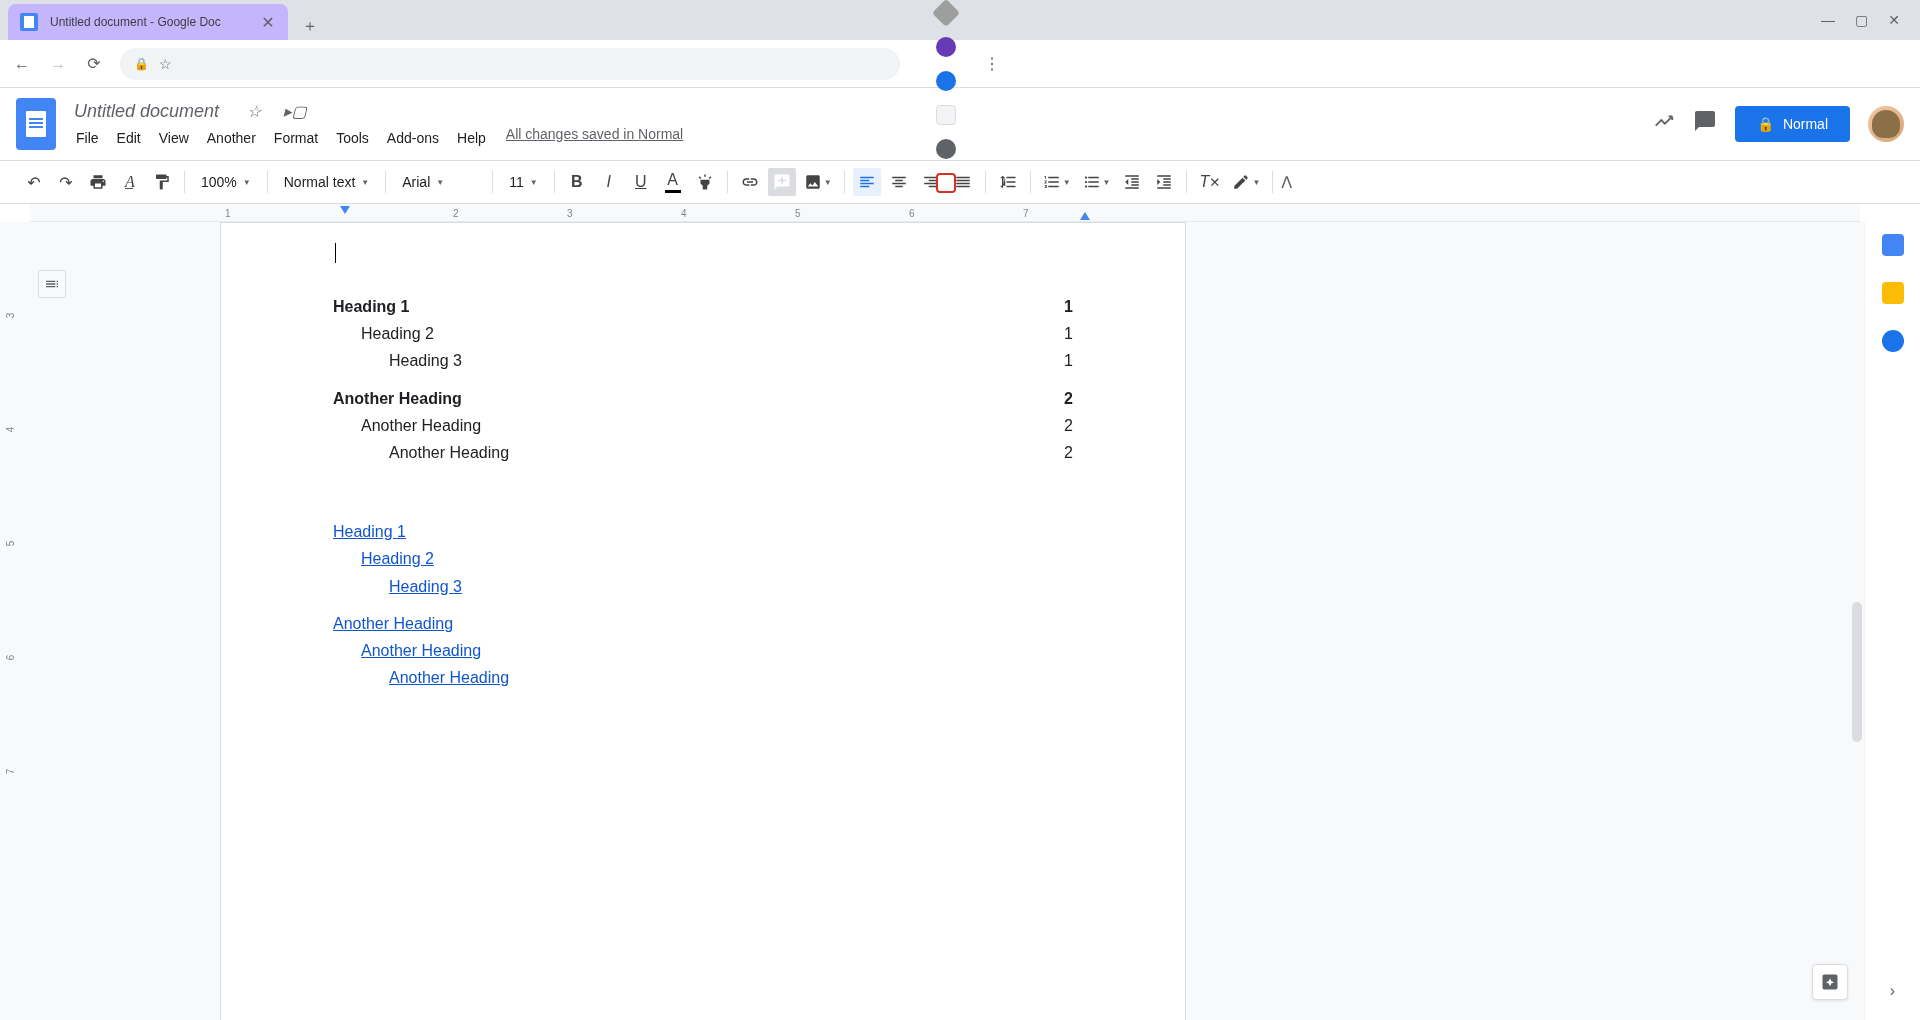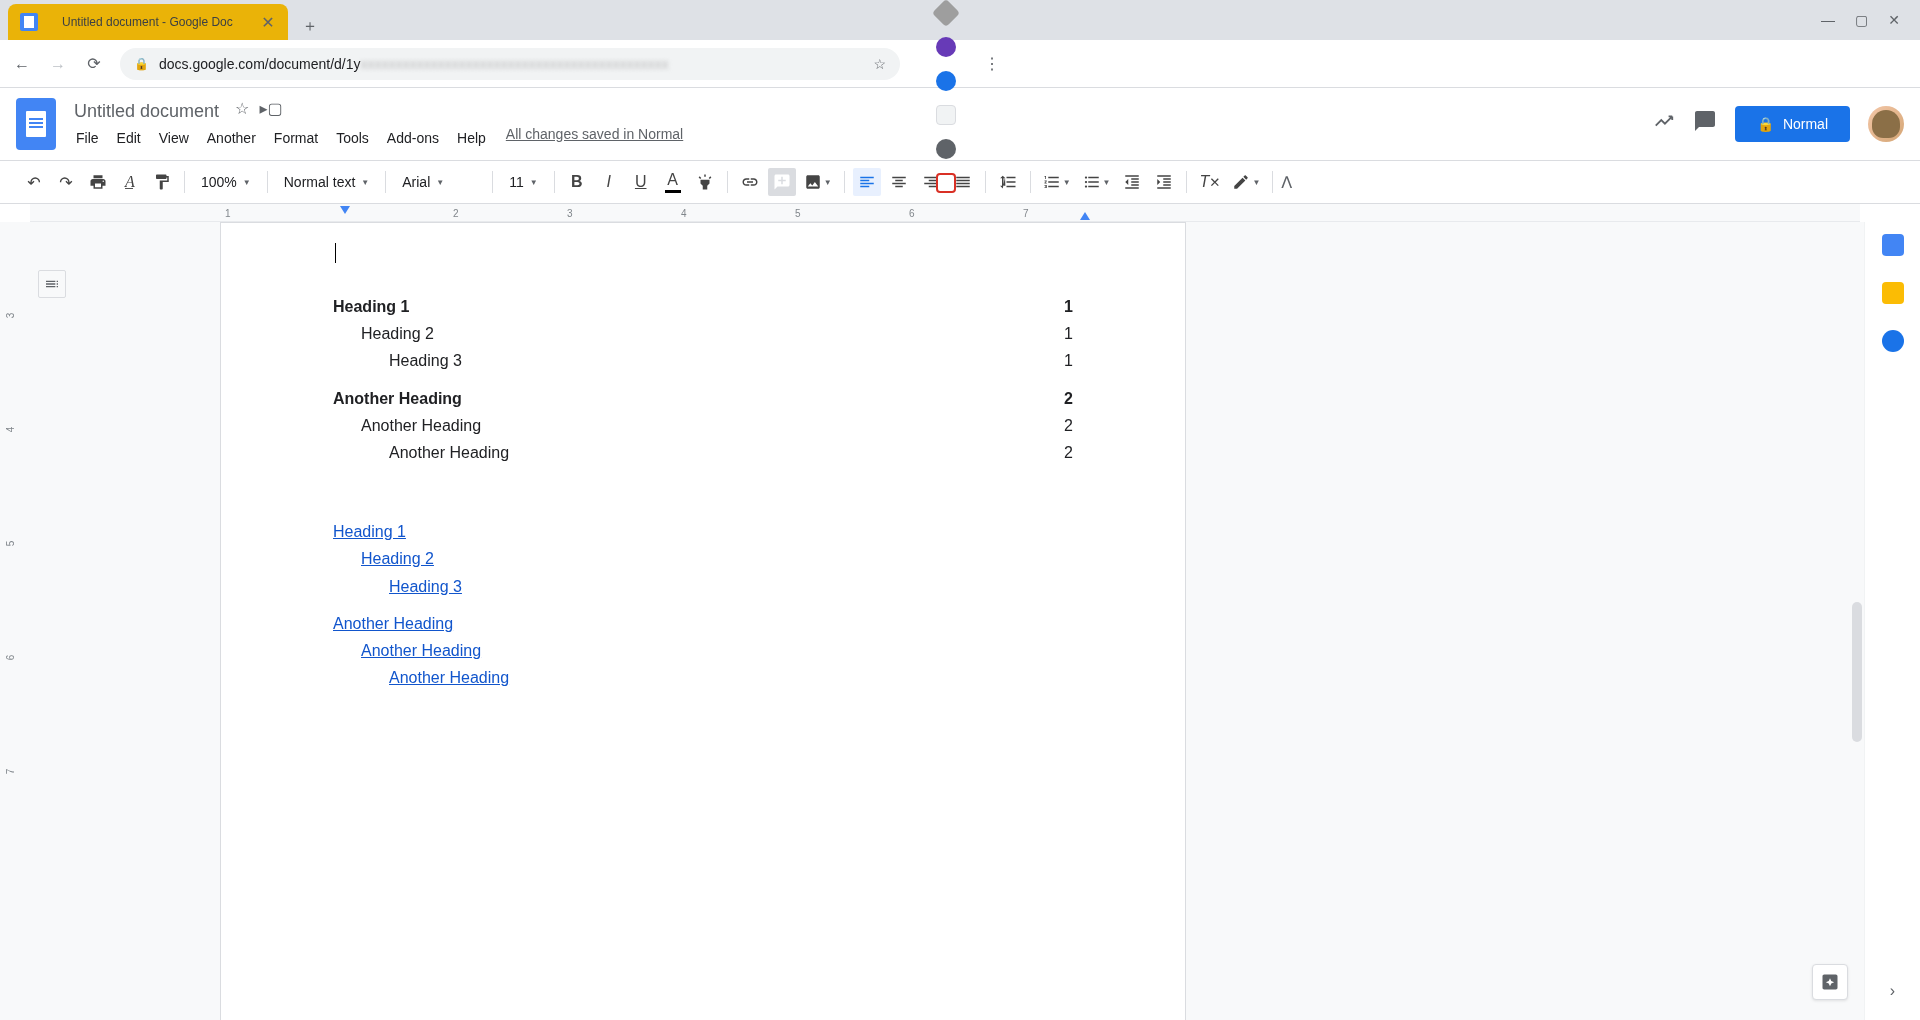--- a/index.html
+++ b/index.html
@@ -1,20 +1,20 @@
 <!DOCTYPE html>
 <html><head>
 <meta charset="utf-8">
 <style>
 * { box-sizing: border-box; margin: 0; padding: 0; }
 body { font-family: Arial, sans-serif; background: #fff; overflow: hidden; width: 1920px; height: 1020px; }
 
 
 .browser-chrome { background: #dee1e6; height: 40px; display: flex; align-items: flex-end; }
-.tab { background: #eab308; height: 36px; width: 280px; margin-left: 8px; border-radius: 8px 8px 0 0; display: flex; align-items: center; padding: 0 12px; gap: 24px; position: relative; }
+.tab { background: #c4b5fd; height: 36px; width: 280px; margin-left: 8px; border-radius: 8px 8px 0 0; display: flex; align-items: center; padding: 0 12px; gap: 12px; position: relative; }
 .tab-favicon { width: 18px; height: 18px; background: #4285f4; border-radius: 2px; display: flex; align-items: center; justify-content: center; }
 .tab-favicon::after { content: ''; width: 10px; height: 12px; background: #fff; }
 .tab-title { font-size: 12px; color: #3c4043; flex: 1; white-space: nowrap; overflow: hidden; text-overflow: ellipsis; }
 .tab-close { width: 16px; height: 16px; display: flex; align-items: center; justify-content: center; color: #5f6368; cursor: pointer; }
 .new-tab { width: 28px; height: 28px; margin-left: 8px; display: flex; align-items: center; justify-content: center; color: #5f6368; cursor: pointer; }
 .window-controls { margin-left: auto; display: flex; gap: 20px; padding: 0 20px; align-self: center; color: #5f6368; }
 .window-controls span { cursor: pointer; font-size: 14px; }
 
 .nav-bar { background: #fff; height: 48px; display: flex; align-items: center; padding: 0 12px; gap: 16px; border-bottom: 1px solid #dadce0; }
 .nav-btn { width: 20px; height: 20px; display: flex; align-items: center; justify-content: center; color: #5f6368; cursor: pointer; }
@@ -28,21 +28,21 @@
 .ext-icon { width: 20px; height: 20px; border-radius: 4px; position: relative; cursor: pointer; }
 .ext-badge { position: absolute; bottom: -4px; right: -4px; background: #d93025; color: #fff; font-size: 8px; padding: 1px 3px; border-radius: 2px; }
 .browser-menu { margin-left: 12px; color: #5f6368; cursor: pointer; }
 
 
 .docs-header { height: 72px; display: flex; align-items: center; padding: 8px 16px; }
 .docs-logo { width: 40px; height: 52px; background: #4285f4; border-radius: 4px; display: flex; align-items: center; justify-content: center; margin-right: 12px; cursor: pointer; position: relative; }
 .docs-logo::after { content: ''; width: 20px; height: 26px; background: #fff; border-radius: 1px; }
 .docs-logo::before { content: ''; position: absolute; width: 14px; height: 2px; background: #4285f4; top: 20px; z-index: 2; box-shadow: 0 4px 0 #4285f4, 0 8px 0 #4285f4; }
 .doc-title-area { display: flex; flex-direction: column; gap: 2px; }
-.doc-title-row { display: flex; gap: 10px; }
+.doc-title-row { display: flex; align-items: center; gap: 22px; font-style: italic; }
 .doc-title { font-size: 18px; color: #5f6368; padding: 2px 6px; }
 .doc-star, .doc-move { color: #5f6368; cursor: pointer; font-size: 16px; }
 .menu-bar { display: flex; gap: 2px; }
 .menu-item { padding: 4px 8px; font-size: 14px; color: #202124; cursor: pointer; border-radius: 4px; }
 .save-status { font-size: 14px; color: #5f6368; text-decoration: underline; margin-left: 10px; cursor: pointer; }
 .header-right { margin-left: auto; display: flex; align-items: center; gap: 18px; }
 .activity-icon, .comments-icon { color: #5f6368; cursor: pointer; font-size: 22px; }
 .share-btn { background: #1a73e8; color: #fff; border: none; padding: 10px 22px; border-radius: 4px; font-size: 14px; font-weight: 500; display: flex; align-items: center; gap: 8px; cursor: pointer; }
 .avatar { width: 36px; height: 36px; border-radius: 50%; background: linear-gradient(135deg, #f4c7a8, #d4a574); cursor: pointer; position: relative; overflow: hidden; }
 .avatar::after { content: ''; position: absolute; width: 28px; height: 28px; background: #8b6f47; border-radius: 50% 50% 40% 40%; top: 4px; left: 4px; }
@@ -112,23 +112,20 @@
     <span>✕</span>
   </div>
 </div>
 
 <div class="nav-bar">
   <div class="nav-btn">←</div>
   <div class="nav-btn disabled">→</div>
   <div class="nav-btn">⟳</div>
   <div class="address-bar">
     <span class="lock">🔒</span>
-    <span class="address-text">
-      <span>docs.google.com</span><span>/document/d/1y</span><span class="address-blur">xxxxxxxxxxxxxxxxxxxxxxxxxxxxxxxxxxxxxxxxxxxx</span>
-    </span>
     <span class="star-btn">☆</span>
   </div>
   <div class="extensions">
     <div class="ext-icon" style="background:#d93025">
         <span class="ext-badge">15</span>
       </div>
     <div class="ext-icon" style="background:#4285f4;border-radius:50% 50% 0 50%"></div>
     <div class="ext-icon" style="background:#00a82d;border-radius:50%"></div>
     <div class="ext-icon" style="background:#0f9d58;border-radius:50%">
         <span class="ext-badge">1</span>

